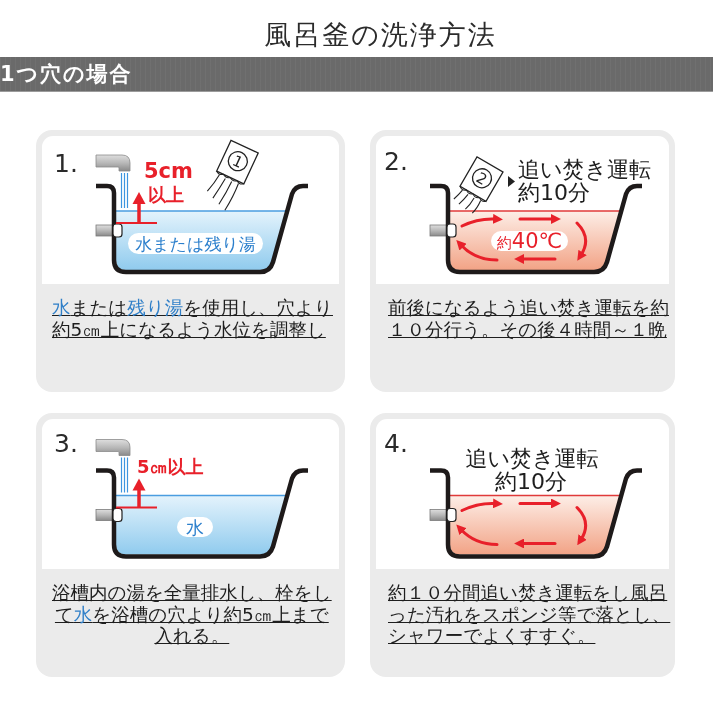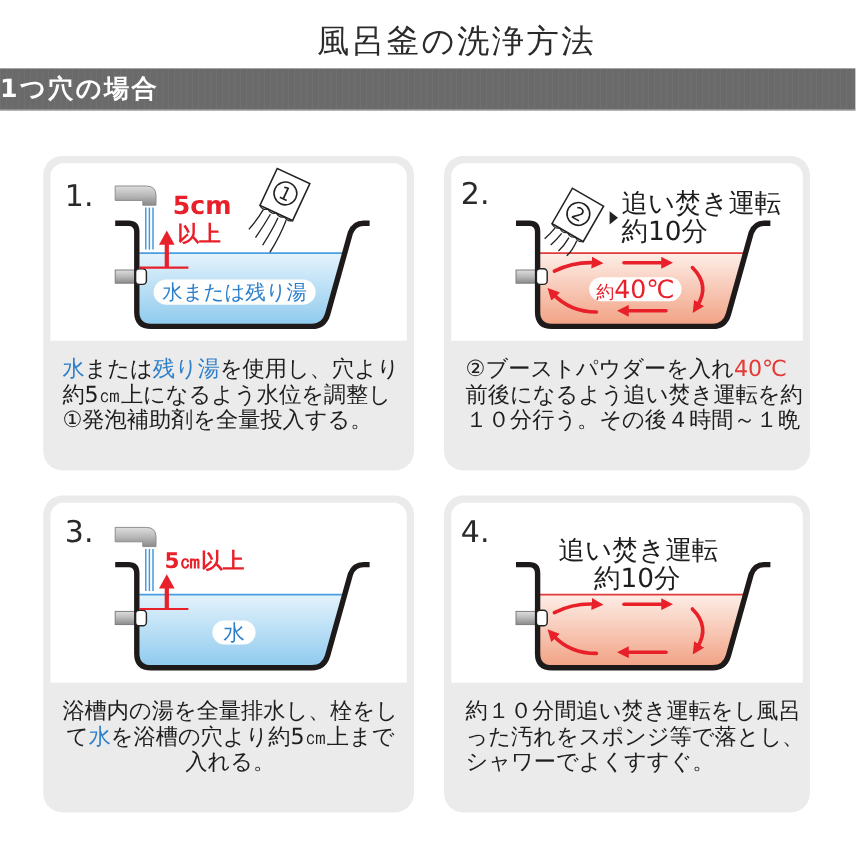--- a/index.html
+++ b/index.html
@@ -26,21 +26,21 @@
     .card { position: absolute; background: #ebebeb; border-radius: 16px; }
     .card-canvas {
       position: absolute; left: 6px; top: 6px; right: 6px;
       background: #ffffff; border-radius: 11px 11px 0 0;
     }
     .card svg.illustration { position: absolute; left: 0; top: 0; overflow: visible; }
     .card-text {
       position: absolute; font-size: 18.5px; line-height: 21.5px;
       color: #1e1e1e; white-space: nowrap;
     }
-    .card-text .line { display: block; height: 21.5px; }
+    .card-text .line { display: block; height: 21.5px; text-decoration: underline; }
     svg text { font-family: "DejaVu Sans", sans-serif; }
     .step-num { font-size: 25px; fill: #2a2a2a; }
     .red-bold { fill: #e8202a; font-weight: bold; }
     .op-text { font-size: 22px; fill: #1e1e1e; }
   </style>
 </head>
 <body>
 
 <svg width="0" height="0" style="position:absolute">
   <defs>
@@ -106,21 +106,20 @@
       </g>
     </g>
     <rect x="92" y="103" width="135" height="21" rx="10.5" fill="#ffffff"></rect>
     <text x="159.5" y="119.5" text-anchor="middle" font-size="17" fill="#2b7fcc">水または残り湯</text>
   </svg>
   <div class="card-text" style="left:16px; top:167px;">
     <span class="line">
       <span style="color: rgb(47, 127, 200);">水</span><span>または</span><span style="color: rgb(47, 127, 200);">残り湯</span><span>を使用し、穴より</span>
     </span>
     <span class="line"><span>約5㎝上になるよう水位を調整し</span></span>
-    <span class="line"><span>①発泡補助剤を全量投入する。</span></span>
   </div>
 </div>
 
 <div class="card" id="card-2" style="left:370px; top:130px; width:305px; height:262px;">
   <div class="card-canvas" style="height:148px;"></div>
   <svg class="illustration" width="309" height="160" viewBox="0 0 309 160">
     <text class="step-num" x="14" y="40">2.</text>
     <path d="M80 81 H251.3 L237.3 131 Q234 140 224 140 H90 Q80 140 80 130 Z" fill="url(#gradWarm)"></path>
     <line x1="80" y1="81" x2="251" y2="81" stroke="#e03a3a" stroke-width="1.5"></line>
     <rect x="60" y="95" width="19" height="11" fill="url(#gradPipe)" stroke="#7a7a7a" stroke-width="0.8"></rect>
@@ -145,21 +144,20 @@
       <path d="M92 96 Q108 88 126 89" marker-end="url(#arrowRed)"></path>
       <path d="M150 89 H184" marker-end="url(#arrowRed)"></path>
       <path d="M207 93 Q222 108 211 125" marker-end="url(#arrowRed)"></path>
       <path d="M185 129 H151" marker-end="url(#arrowRed)"></path>
       <path d="M127 130 Q105 130 91 115" marker-end="url(#arrowRed)"></path>
     </g>
     <rect x="121" y="101" width="77" height="20" rx="10" fill="#ffffff"></rect>
     <text x="159.5" y="118" text-anchor="middle" fill="#e8202a"><tspan font-size="15">約</tspan><tspan font-size="21">40℃</tspan></text>
   </svg>
   <div class="card-text" style="left:18px; top:167px;">
-    <span class="line"><span>②ブーストパウダーを入れ</span><span style="color: rgb(229, 57, 53);">40℃</span></span>
     <span class="line"><span>前後になるよう追い焚き運転を約</span></span>
     <span class="line"><span>１０分行う。その後４時間～１晩</span></span>
   </div>
 </div>
 
 <div class="card" id="card-3" style="left:36px; top:413px; width:309px; height:264px;">
   <div class="card-canvas" style="height:150px;"></div>
   <svg class="illustration" width="309" height="162" viewBox="0 0 309 162">
     <text class="step-num" x="18" y="39">3.</text>
     <g transform="translate(0,1.5)">

